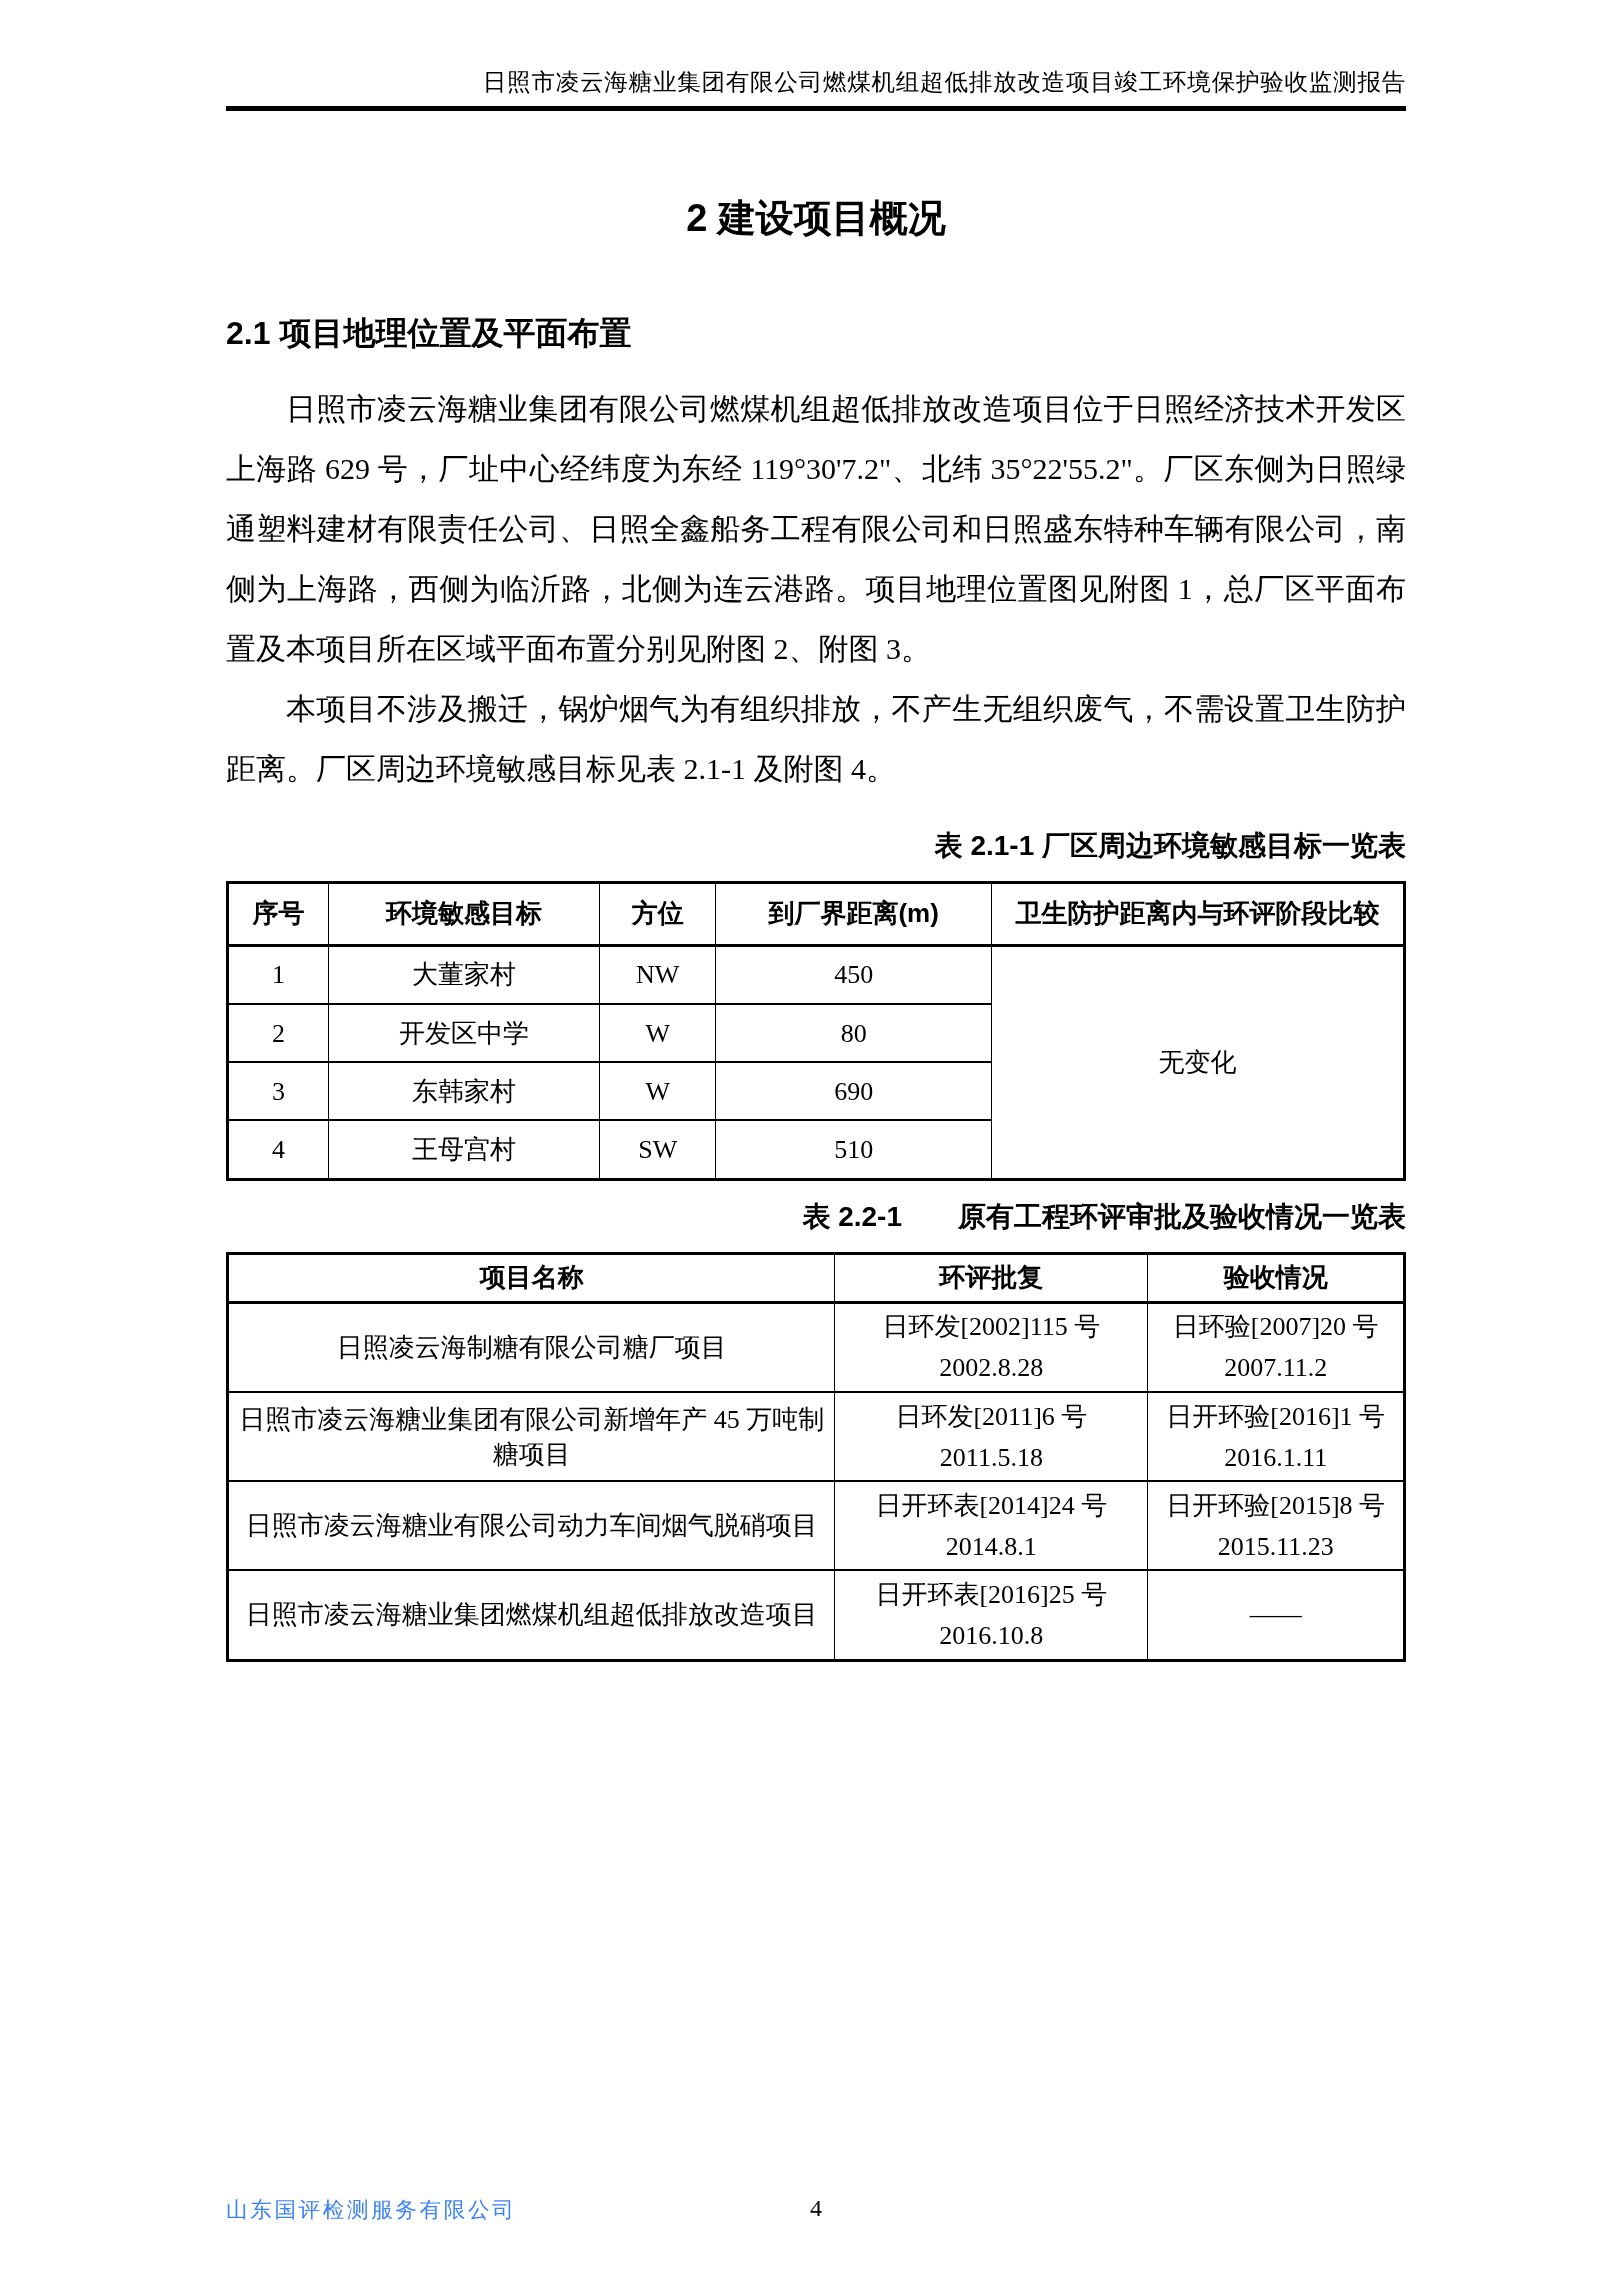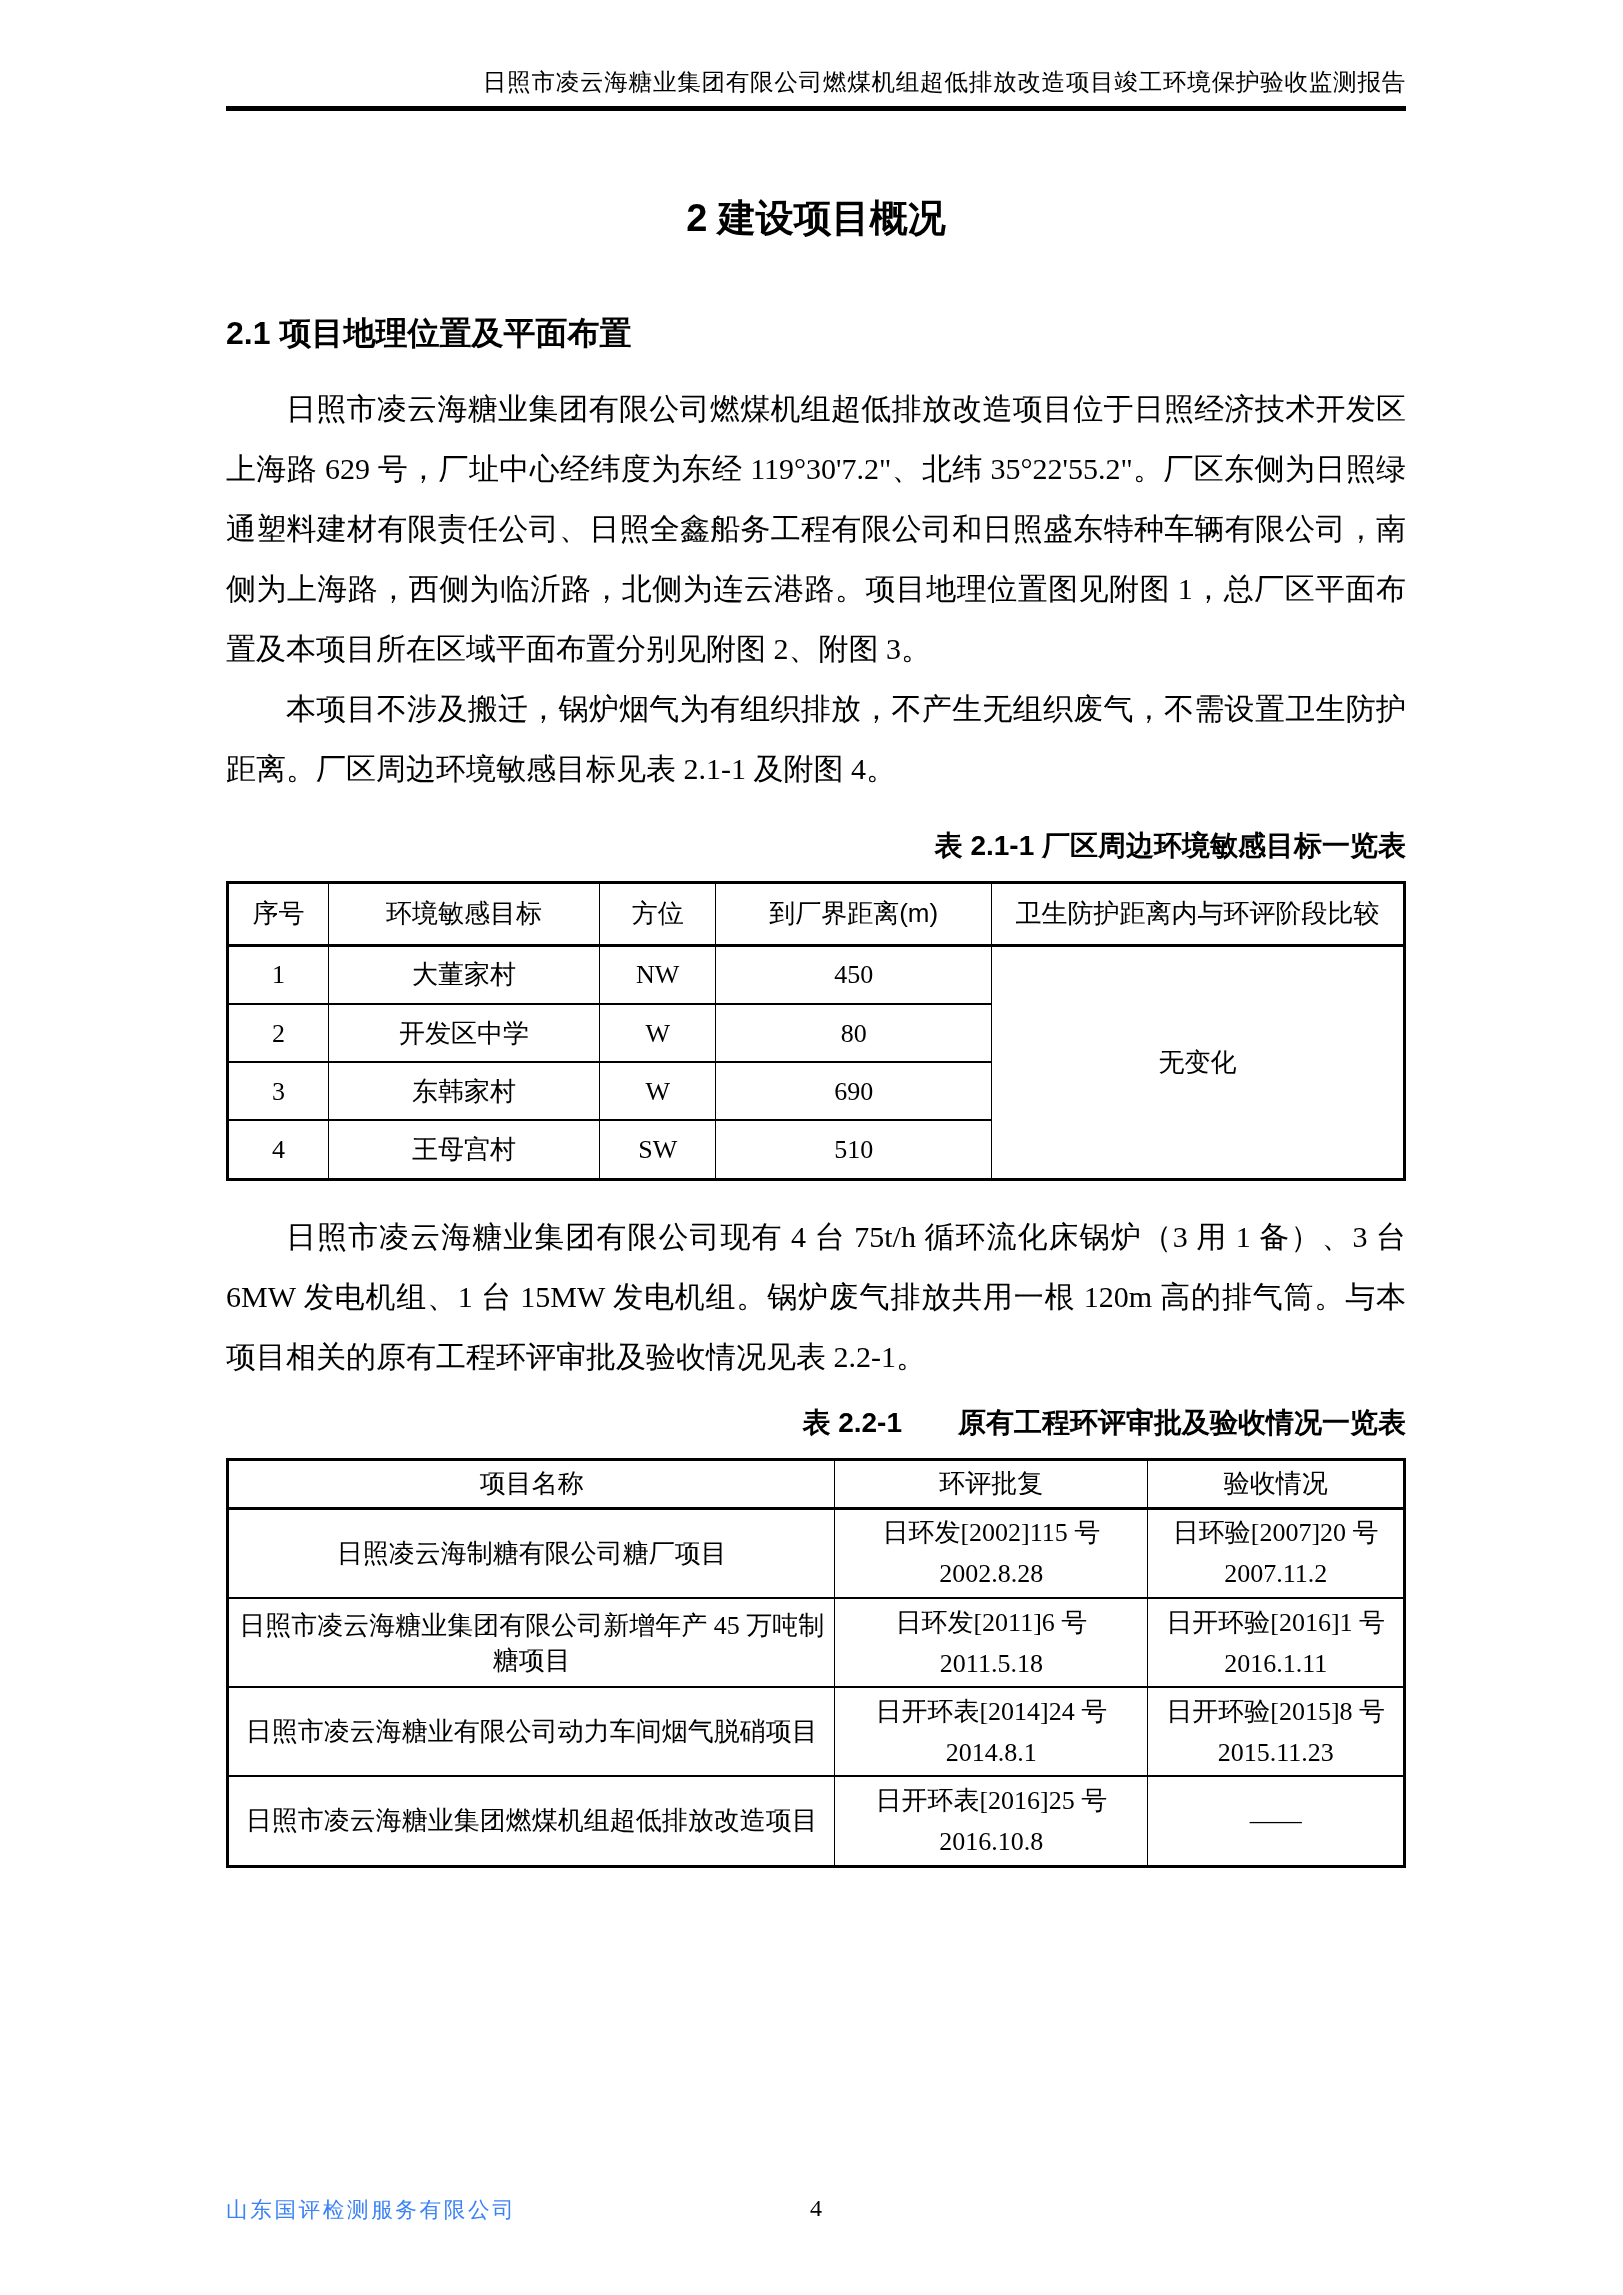--- a/index.html
+++ b/index.html
@@ -80,21 +80,21 @@
     border-bottom: 2.6px solid #000;
     text-align: center;
     vertical-align: middle;
     padding: 2.6px 6.5px;
     font-size: 26px;
     line-height: 35px;
     word-break: break-all;
   }
   table.doc-table th {
     font-family: "Liberation Sans", "DejaVu Sans", sans-serif;
-    font-weight: normal;
+    font-weight: bold;
     border-bottom: 3.3px solid #000;
   }
   table.sensitive-table th { height: 55px; }
   table.sensitive-table td { height: 51px; }
   table.approval-table th { height: 41px; }
   table.approval-table td { height: 80px; }
   table.approval-table .cell-line { line-height: 41px; }
 
   
   .doc-footer {
@@ -177,21 +177,20 @@
         </tr>
         <tr>
           <td>4</td>
           <td>王母宫村</td>
           <td>SW</td>
           <td>510</td>
         </tr>
       </tbody>
     </table>
 
-    <div class="para">日照市凌云海糖业集团有限公司现有 4 台 75t/h 循环流化床锅炉（3 用 1 备）、3 台 6MW 发电机组、1 台 15MW 发电机组。锅炉废气排放共用一根 120m 高的排气筒。与本项目相关的原有工程环评审批及验收情况见表 2.2-1。</div>
 
     <div class="table-caption second">表 2.2-1　　原有工程环评审批及验收情况一览表</div>
 
     <table class="doc-table approval-table">
       <colgroup>
         <col style="width:51.6%">
           <col style="width:26.6%">
           <col style="width:21.8%">
       </colgroup>
       <thead>

